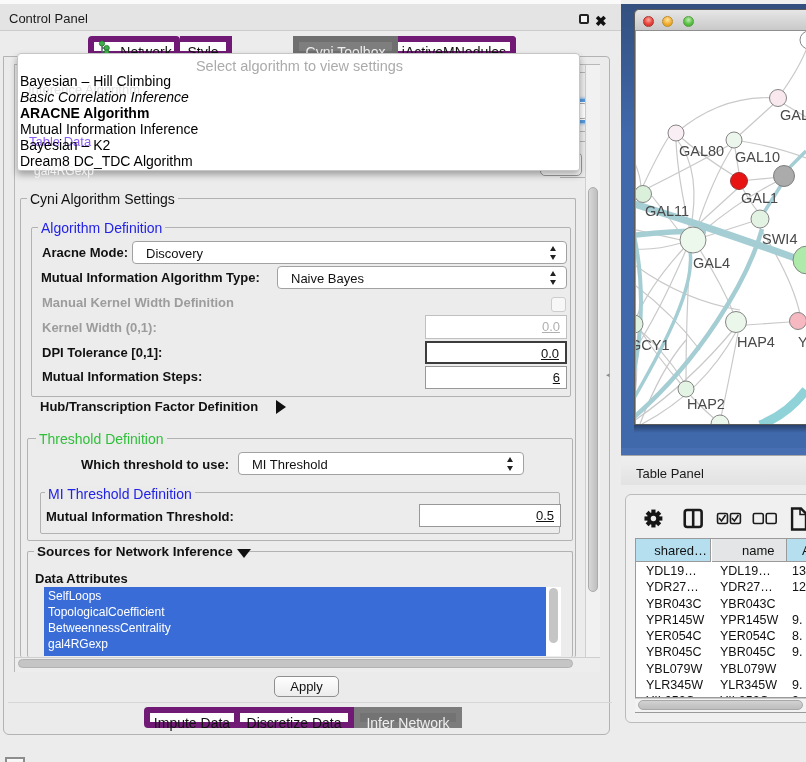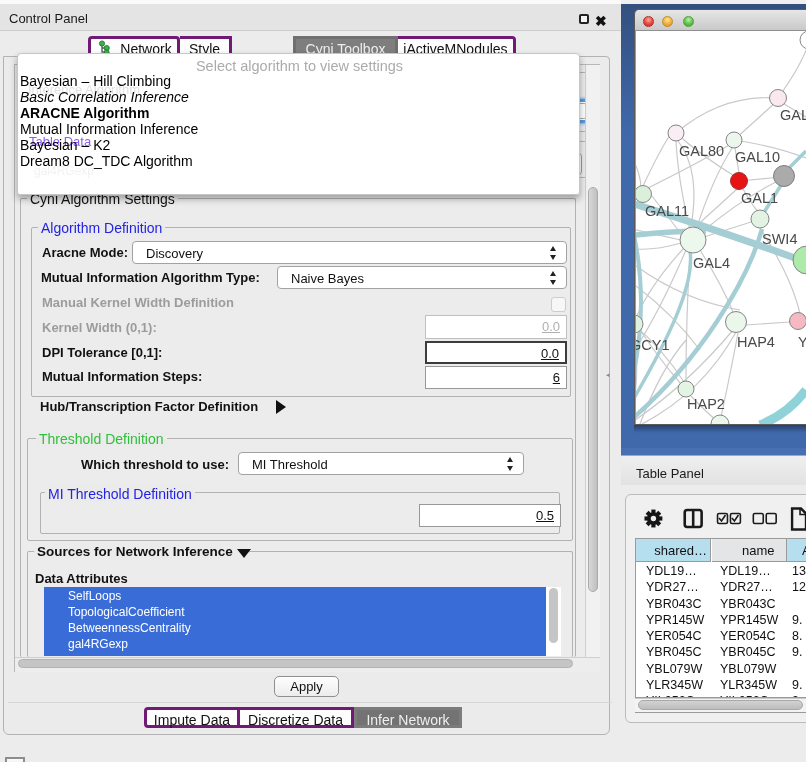--- a/index.html
+++ b/index.html
@@ -9,21 +9,21 @@
 .lbl{font-size:13px;font-weight:bold;color:#111;white-space:nowrap;}
 .glbl{font-size:13px;font-weight:bold;color:#9c9c9c;white-space:nowrap;}
 .combo{background:#fff;border:1px solid #a2a2a2;border-radius:4px;font-size:13px;color:#111;}
 .combo .ct{position:absolute;left:13px;top:4px;white-space:nowrap;}
 .spin{position:absolute;right:9px;top:50%;width:7px;height:14px;margin-top:-7px;}
 .spin:before{content:"";position:absolute;left:0;top:0;border-left:3.5px solid transparent;border-right:3.5px solid transparent;border-bottom:5px solid #222;}
 .spin:after{content:"";position:absolute;left:0;bottom:0;border-left:3.5px solid transparent;border-right:3.5px solid transparent;border-top:5px solid #222;}
 .tf{background:#fff;border:1px solid #989898;font-size:13px;color:#111;text-align:right;padding:3px 6px 0 0;text-decoration:underline;}
 .grp{border:1px solid #b2b2b2;border-radius:2px;}
 .gcap{position:absolute;background:#ebebeb;padding:0 3px;font-size:14px;white-space:nowrap;}
-.tab{position:absolute;box-sizing:border-box;background:#fdfdfd;border:3px solid #701a75;font-size:14px;color:#111;text-align:center;}
+.tab{position:absolute;box-sizing:border-box;background:#fdfdfd;border:6px solid #701a75;font-size:14px;color:#111;text-align:center;}
 .seltab{background:#7e7e7e;color:#efefef;border-color:#6f6f6f;}
 </style>
 </head>
 <body>
 <div id="stage">
 
 <div class="b" id="leftwin" style="left:0;top:0;width:626px;height:762px;background:#ececec;">
 
   <div class="b" style="left:0;top:0;width:626px;height:4px;background:#fafafa;"></div>
   <div class="b" style="left:0;top:4px;width:626px;height:27px;background:#e4e4e4;border-bottom:1px solid #cccccc;"></div>
@@ -96,30 +96,31 @@
   <div class="gcap" style="left:36px;top:431px;color:#2fbf3a;">Threshold Definition</div>
 
   <div class="b lbl" style="left:81px;top:457px;">Which threshold to use:</div>
   <div class="b combo" style="left:238px;top:452px;width:286px;height:23px;">
         <span class="ct">MI Threshold</span>
         <span class="spin"></span>
       </div>
 
   <div class="b grp" style="left:40px;top:492px;width:520px;height:42px;"></div>
   <div class="gcap" style="left:45px;top:486px;color:#2222e6;">MI Threshold Definition</div>
+  <div class="b lbl" style="left:46px;top:509px;">Mutual Information Threshold:</div>
   <div class="b tf" style="left:419px;top:504px;width:142px;height:23px;">0.5</div>
 
   <div class="b grp" style="left:27px;top:551px;width:546px;height:106px;border-bottom:none;"></div>
   <div class="gcap" style="left:34px;top:544px;color:#111;font-weight:bold;font-size:13.5px;">Sources for Network Inference &nbsp;&nbsp;</div>
   <div class="b" style="left:237px;top:549px;width:0;height:0;border-left:7px solid transparent;border-right:7px solid transparent;border-top:9px solid #111;"></div>
 
   <div class="b lbl" style="left:35px;top:571px;">Data Attributes</div>
   <div class="b" style="left:44px;top:587px;width:517px;height:69px;background:#fff;overflow:hidden;">
     <div class="b" style="left:0;top:0;width:502px;height:69px;background:#3a6cd8;"></div>
-    <div class="b" style="left:4px;top:1px;font-size:12px;color:#fff;line-height:16px;white-space:nowrap;margin-left:20px;">SelfLoops<br>TopologicalCoefficient<br>BetweennessCentrality<br>gal4RGexp</div>
+    <div class="b" style="left:4px;top:1px;font-size:12px;color:#fff;line-height:16px;white-space:nowrap;">SelfLoops<br>TopologicalCoefficient<br>BetweennessCentrality<br>gal4RGexp</div>
     <div class="b" style="left:505px;top:1px;width:9px;height:55px;background:#c5c5c5;border-radius:5px;"></div>
   </div>
 
   <div class="b" style="left:274px;top:676px;width:65px;height:21px;background:linear-gradient(#fefefe,#ececec);border:1px solid #8f8f8f;border-radius:5px;font-size:13px;text-align:center;line-height:20px;color:#111;">Apply</div>
 
   <div class="b" style="left:8px;top:702px;width:604px;height:1px;background:#d6d6d6;"></div>
   <div class="tab" style="left:144px;top:707px;width:96px;height:21px;line-height:21px;border-radius:4px 0 0 4px;">Impute Data</div>
   <div class="tab" style="left:240px;top:707px;width:114px;height:21px;line-height:21px;border-left:none;">Discretize Data</div>
   <div class="tab seltab" style="left:354px;top:707px;width:108px;height:21px;line-height:21px;background:#737373;border-color:#7c7c7c;">Infer Network</div>
 
@@ -286,21 +287,21 @@
 9.
 
 9.
 9.</div>
 </div>
 
 <div class="b" style="left:635px;top:698px;width:171px;height:14px;background:#f3f3f3;border-top:1px solid #c9c9c9;"></div>
 <div class="b" style="left:638px;top:700px;width:165px;height:10px;background:linear-gradient(#d2d2d2,#bdbdbd);border:1px solid #a8a8a8;border-radius:5px;"></div>
 <div class="b" style="left:635px;top:712px;width:171px;height:1px;background:#9a9a9a;"></div>
 
-<div class="b" style="left:17px;top:53px;width:563px;height:142px;background:#fff;border:1px solid #c6c6c6;border-radius:4px 4px 3px 3px;box-shadow:0 4px 7px rgba(0,0,0,0.32);z-index:50;">
+<div class="b" style="left:17px;top:53px;width:563px;height:118px;background:#fff;border:1px solid #c6c6c6;border-radius:4px 4px 3px 3px;box-shadow:0 4px 7px rgba(0,0,0,0.32);z-index:50;">
   <div class="b" style="left:0;top:4px;width:563px;text-align:center;font-size:14.5px;color:#ababab;">Select algorithm to view settings</div>
   <div class="b" style="left:10px;top:28px;font-size:13px;color:#e2e2e2;">Inference Algorithm</div>
   <div class="b" style="left:11px;top:80px;font-size:13px;color:#8b5cf6;">Table Data</div>
   <div class="b" style="left:16px;top:110px;font-size:12px;color:#f2f2f2;">gal4RGexp</div>
   <div class="b" style="left:0;top:19px;width:563px;font-size:14px;color:#000;line-height:16px;white-space:nowrap;">
     <div style="padding-left:2px;">Bayesian – Hill Climbing</div>
     <div style="padding-left:2px;font-style:italic;">Basic Correlation Inference</div>
     <div style="padding-left:2px;font-weight:bold;">ARACNE Algorithm</div>
     <div style="padding-left:2px;">Mutual Information Inference</div>
     <div style="padding-left:2px;">Bayesian – K2</div>

